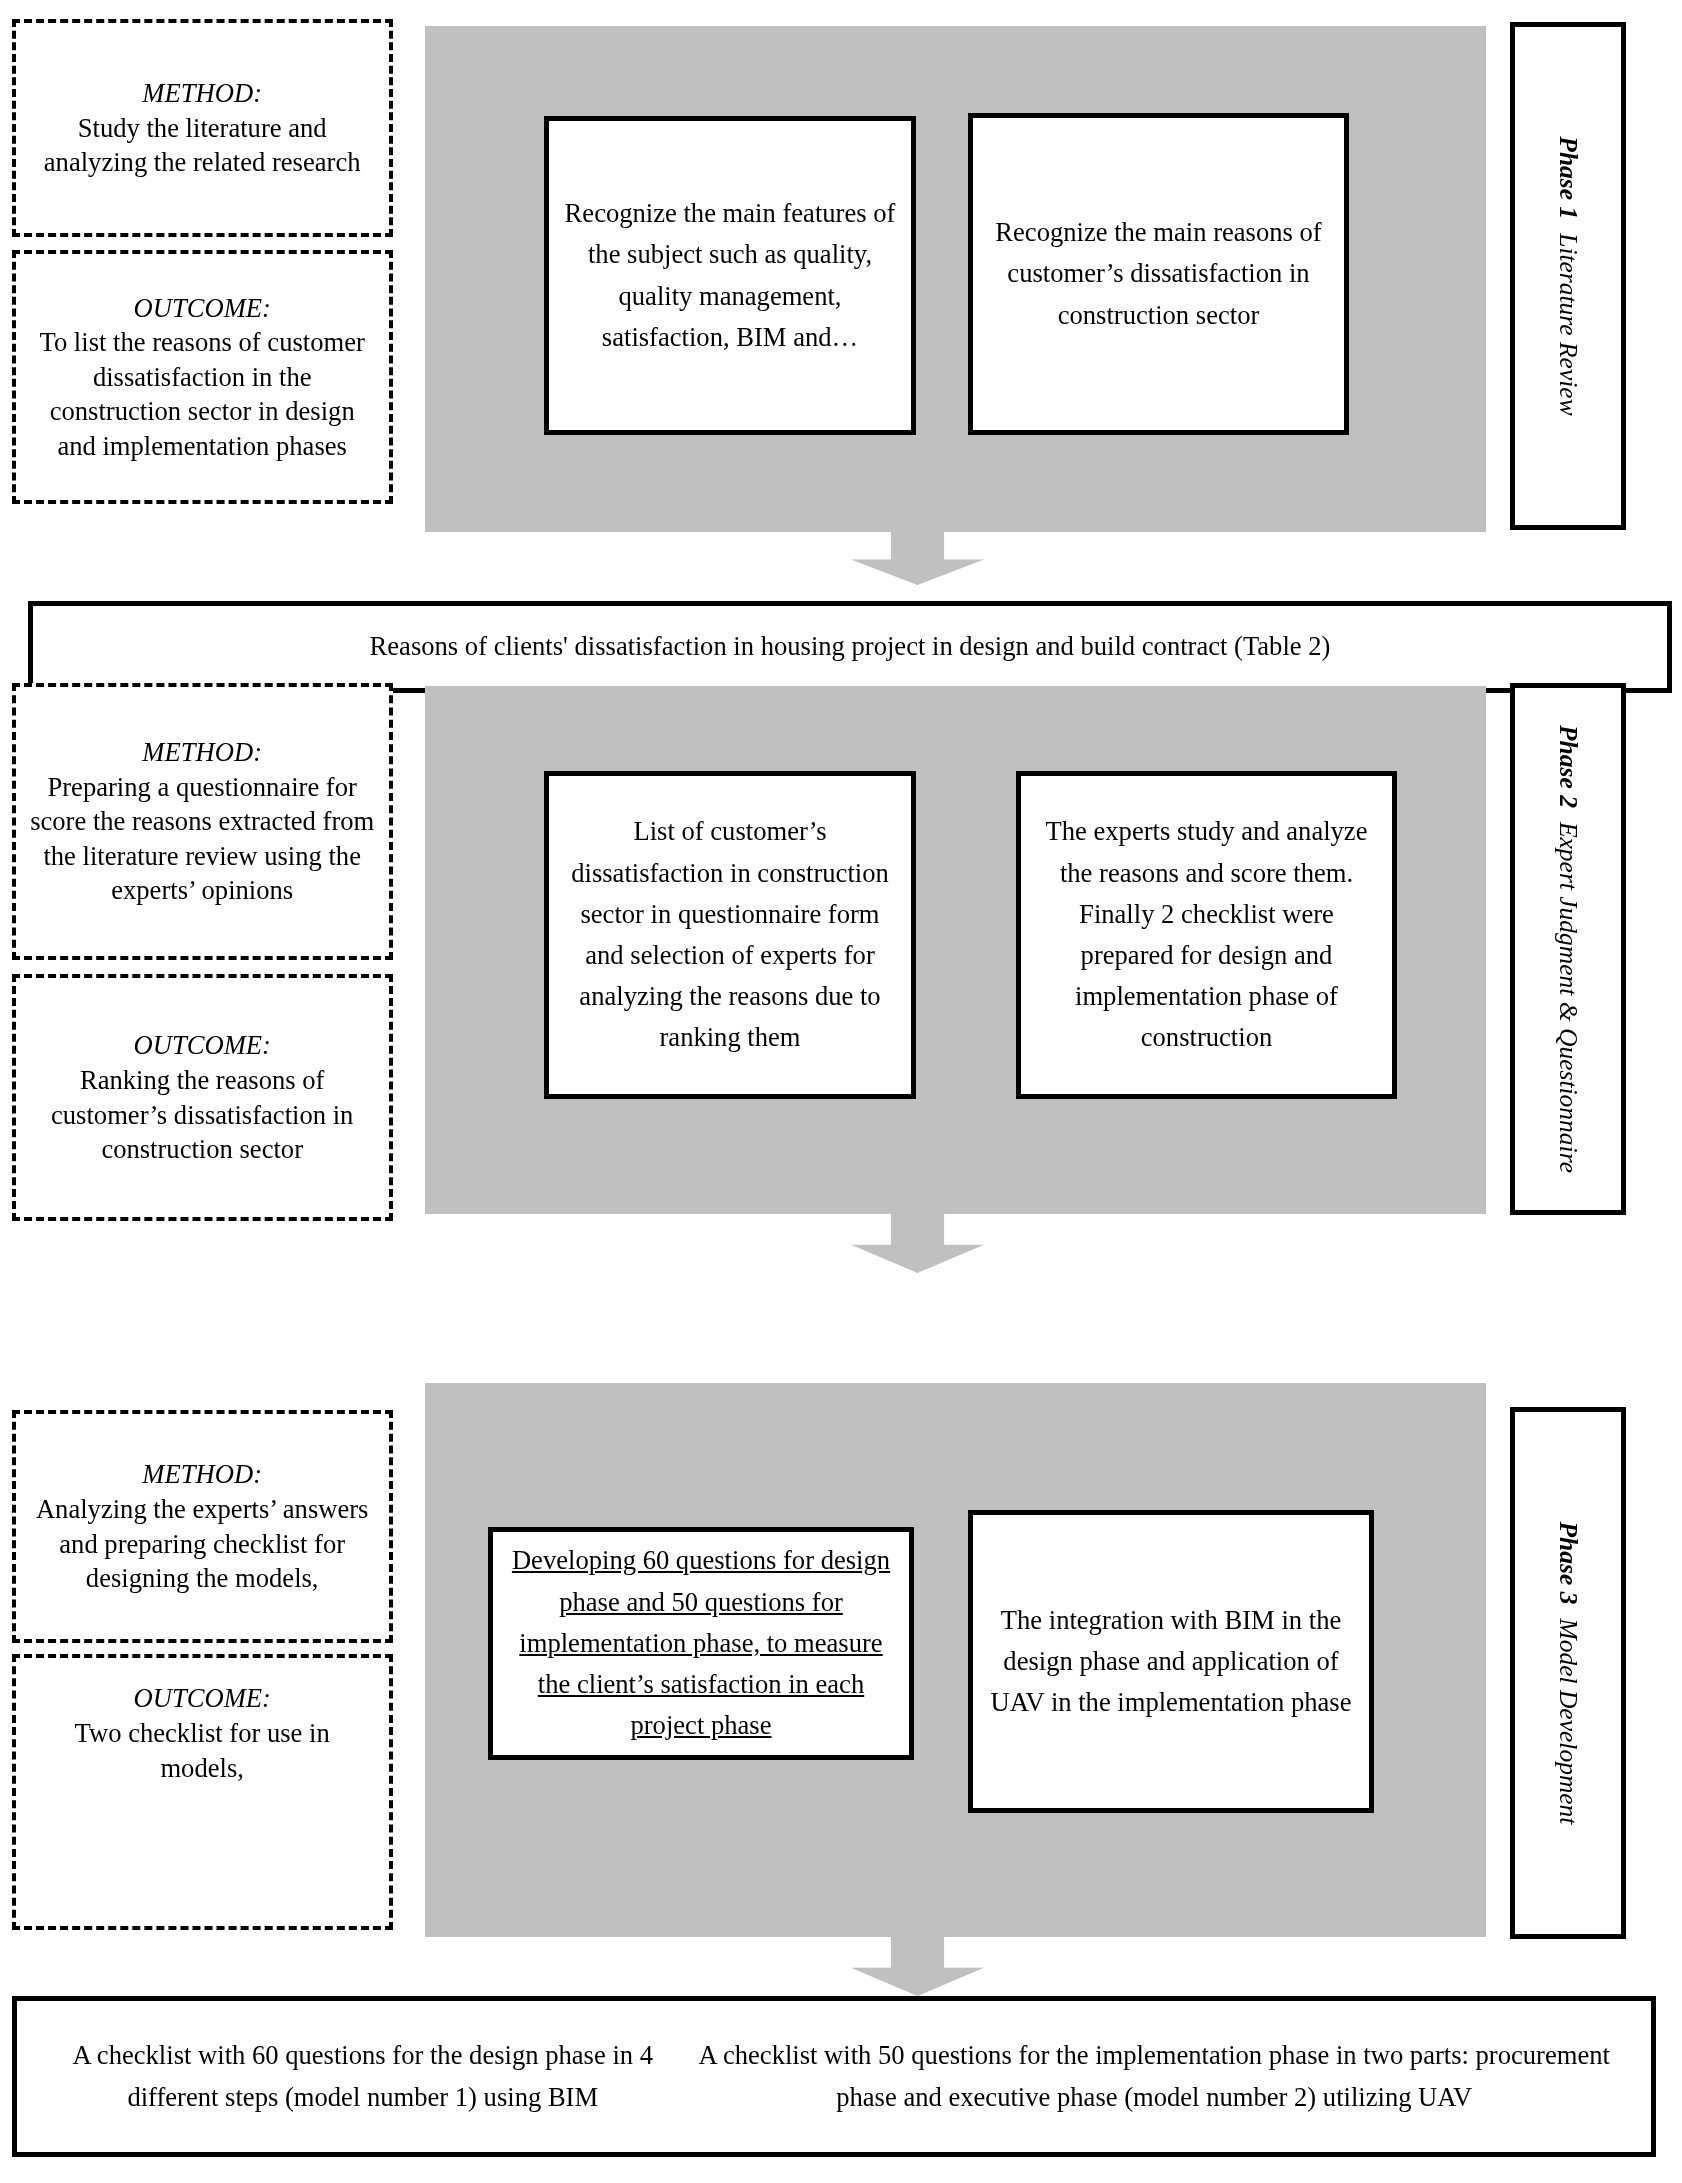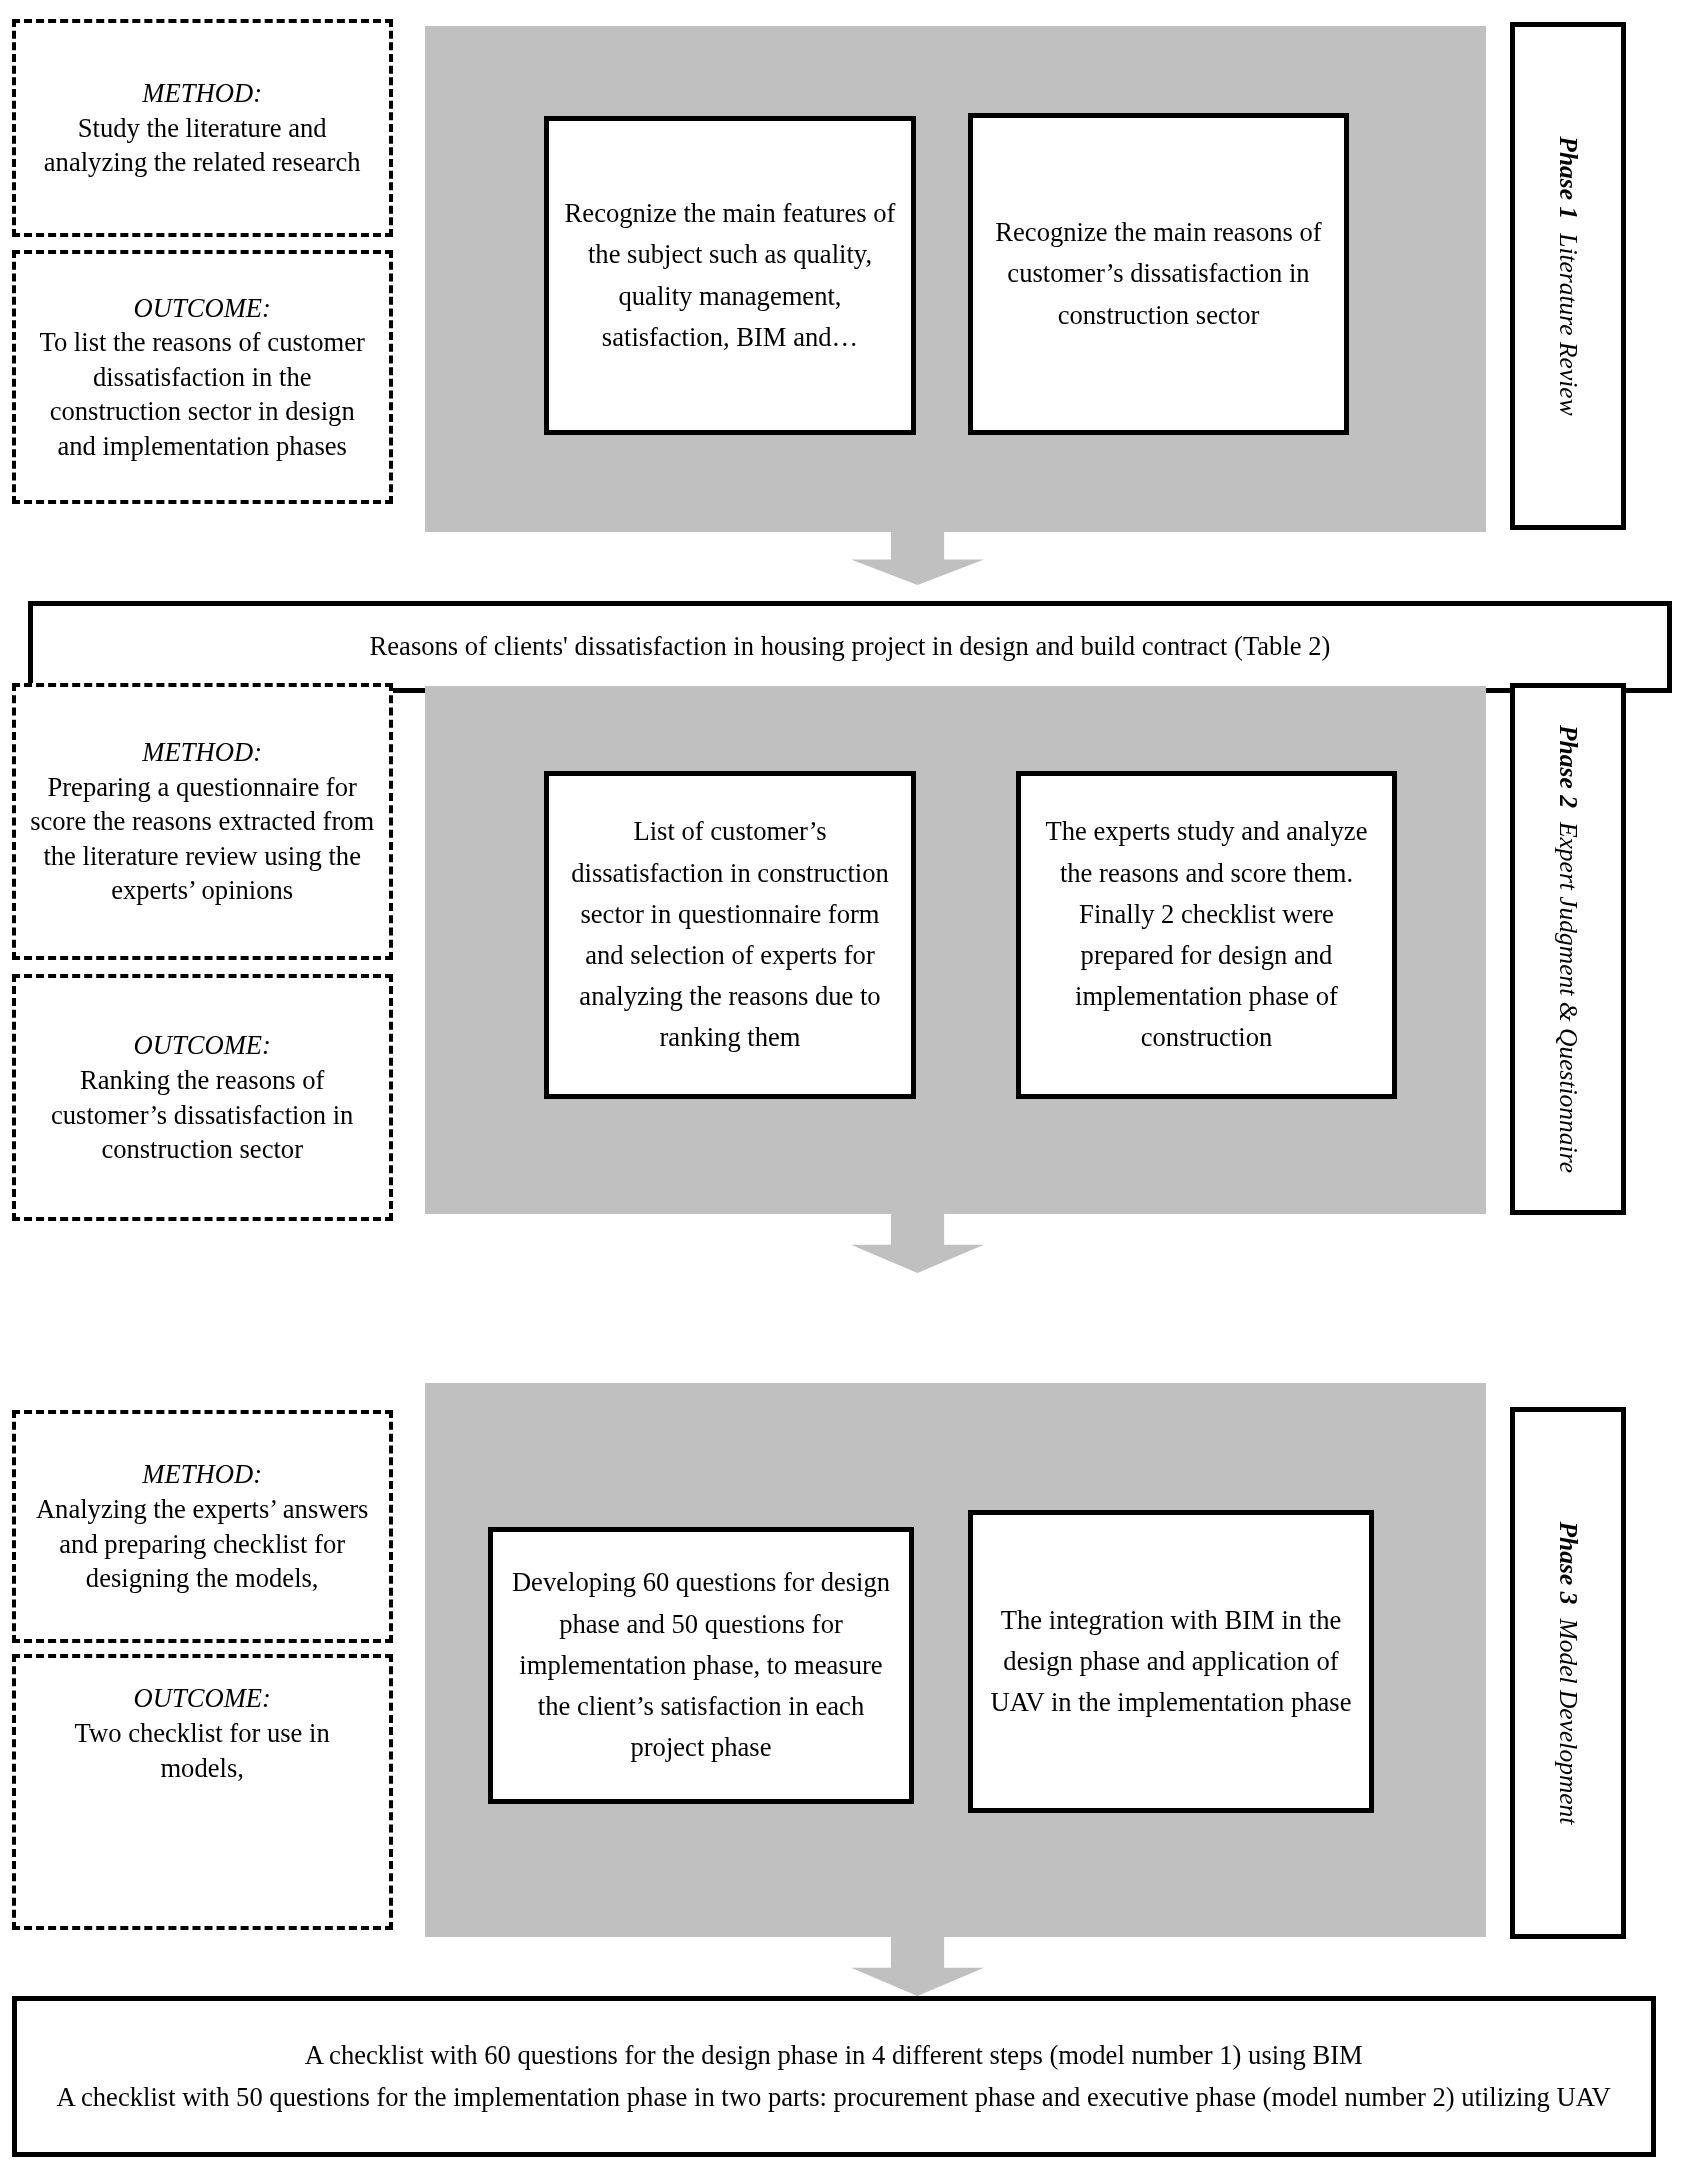--- a/index.html
+++ b/index.html
@@ -200,40 +200,40 @@
     </div>
   </div>
 
   <div class="abs dashed-box" style="left:11.7px; top:1654px; width:381px; height:276px; align-items:flex-start; padding-top:23.4px;">
     <div class="inner">
       <span class="kicker t-50">OUTCOME:</span>
       <span class="body-text t-50">Two checklist for use in models,</span>
     </div>
   </div>
 
-  <div class="abs content-box t-50" style="left:488px; top:1527px; width:426px; height:277px;">
+  <div class="abs content-box t-50" style="left:488px; top:1527px; width:426px; height:233px;text-decoration:underline;">
     <span>Developing 60 questions for design phase and 50 questions for implementation phase, to measure the client’s satisfaction in each project phase</span>
   </div>
 
   <div class="abs content-box t-50" style="left:968px; top:1510px; width:406px; height:303px;">
     <span>The integration with BIM in the design phase and application of UAV in the implementation phase</span>
   </div>
 
   <div class="abs phase-box" style="left:1510px; top:1407px; width:116px; height:532px;">
     <div class="phase-rot t-48">
       <span class="phase-num">Phase 3</span>
       <span class="phase-sub">Model Development</span>
     </div>
   </div>
 
   <div class="abs" style="left:851px; top:1937px; width:133px; height:59px;">
     <svg class="arrow-down" viewBox="0 0 100 100" preserveAspectRatio="none">
       <polygon points="30,0 70,0 70,52 100,52 50,100 0,52 30,52" fill="#c0c0c0"></polygon>
     </svg>
   </div>
 
-  <div class="abs banner t-50" style="left:11.7px; top:1996px; width:1644px; height:161px; flex-direction:column; justify-content:center; padding:6.4px 25.5px;align-items:center;">
+  <div class="abs banner t-50" style="left:11.7px; top:1996px; width:1644px; height:161px; flex-direction:row; justify-content:center; padding:6.4px 25.5px;align-items:center;">
     <span style="display:block;">A checklist with 60 questions for the design phase in 4 different steps (model number 1) using BIM</span>
     <span style="display:block;">A checklist with 50 questions for the implementation phase in two parts: procurement phase and executive phase (model number 2) utilizing UAV</span>
   </div>
 
 </div>
 
 
 </body></html>

